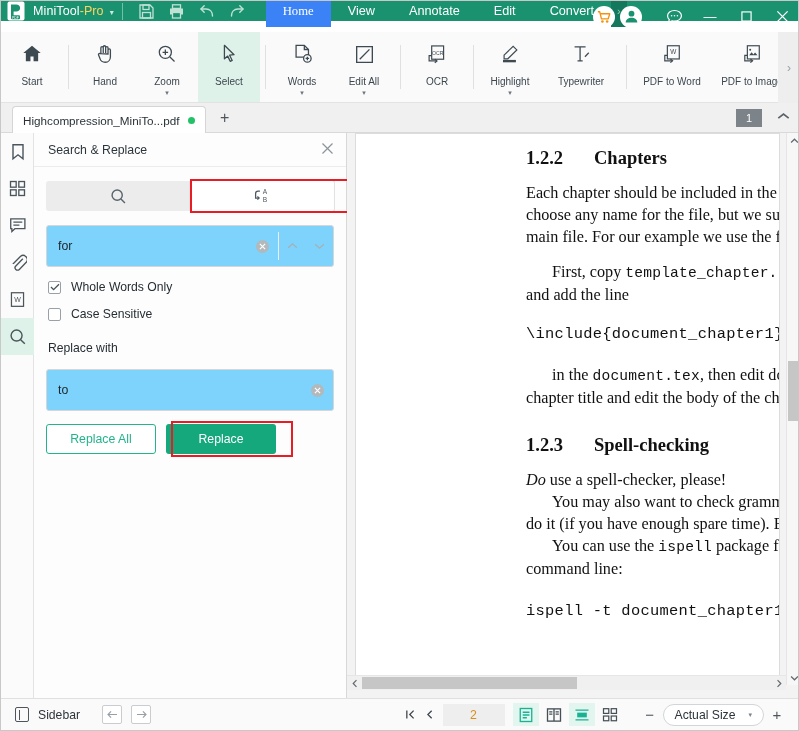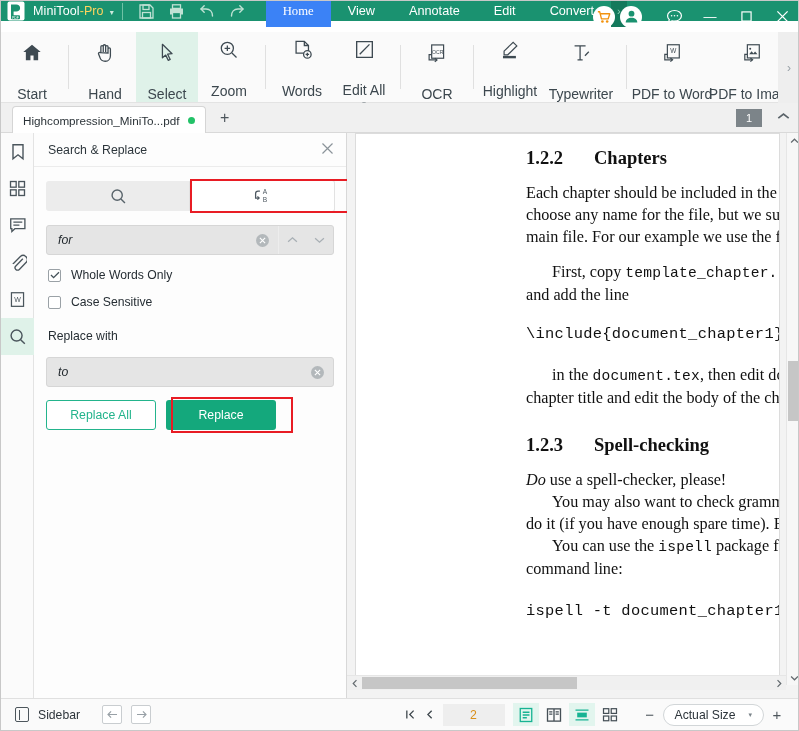--- a/index.html
+++ b/index.html
@@ -43,21 +43,21 @@
     position:absolute; top:31px; left:0; width:799px; height:71px;
     background:#fafafa; border-bottom:1px solid #e3e3e3; display:flex; align-items:stretch;
   }
   .rb-item {
     width:62px; display:flex; flex-direction:column; align-items:center;
     padding-top:7px; position:relative; color:#3e4a52;
   }
   .rb-item.wide { width:80px; }
   .rb-item.active { background:#dff2e9; }
   .rb-ico { height:26px; display:flex; align-items:flex-end; justify-content:center; }
-  .rb-lbl { font-size:14px; margin-top:22px; color:#3c474e; white-space:nowrap; }
+  .rb-lbl { font-size:10px; margin-top:11px; color:#3c474e; white-space:nowrap; }
   .rb-arrow { font-size:7px; color:#6a757c; margin-top:2px; line-height:7px; }
   .rb-sep { width:1px; background:#e0e0e0; margin:12px 5px; height:44px; align-self:center; }
   .rb-scroll { position:absolute; right:0; top:0; width:22px; height:71px; background:#eeeeee; display:flex; align-items:center; justify-content:center; color:#9aa2a8; font-size:12px; }
 
   
   .tabstrip { position:absolute; top:102px; left:0; width:799px; height:30px; background:#f0f0f0; border-bottom:1px solid #d9d9d9; }
   .doctab {
     position:absolute; left:11px; top:3px; height:27px; background:#ffffff;
     border:1px solid #d5d5d5; border-bottom:none; border-radius:4px 4px 0 0;
     display:flex; align-items:center; padding:0 10px; font-size:11.7px; color:#2b3338; white-space:nowrap;
@@ -77,22 +77,22 @@
   .panel-head { height:34px; display:flex; align-items:center; padding:0 12px 0 14px; border-bottom:1px solid #ececec; }
   .panel-title { font-size:12.3px; color:#2d363c; flex:1; }
   .panel-x { color:#8b949a; font-size:14px; line-height:14px; }
 
   .seg-wrap { position:relative; margin:14px 12px 0 12px; height:30px; background:#ececec; border-radius:3px; display:flex; }
   .seg { flex:1; display:flex; align-items:center; justify-content:center; color:#59646b; }
   .seg.active { background:#ffffff; border-radius:2px; box-shadow:0 0 0 1px #e2e2e2; }
   .redbox { position:absolute; border:2px solid #e81c24; pointer-events:none; }
 
   .fld {
-    margin:14px 12px 0 12px; height:30px; background:#e5e5e5; border:1px solid #d6d6d6;
-    border-radius:3px; display:flex; align-items:center; padding-left:11px;font-style:italic;
+    margin:14px 12px 0 12px; height:42px; background:#7dd3fc; border:1px solid #d6d6d6;
+    border-radius:3px; display:flex; align-items:center; padding-left:11px;
   }
   .fld .val { flex:1; font-size:12.3px; color:#1f262b; }
   .clear-x { width:13px; height:13px; border-radius:50%; background:#b3b8bb; color:#fff; font-size:9px; display:flex; align-items:center; justify-content:center; margin-right:9px; line-height:9px; }
   .navbtn { width:27px; height:28px; display:flex; align-items:center; justify-content:center; color:#a8afb4; font-size:11px; }
   .fld .sep { width:1px; height:28px; background:#ededed; }
 
   .chk-row { display:flex; align-items:center; margin:13px 0 0 14px; }
   .chk { width:13px; height:13px; border:1px solid #9aa1a6; border-radius:2px; background:#fff; display:flex; align-items:center; justify-content:center; }
   .chk .tick { color:#45525a; font-size:10px; line-height:10px; }
   .chk-lbl { font-size:12.2px; color:#262e34; margin-left:10px; }
@@ -252,38 +252,38 @@
 
     <div class="rb-item">
       <div class="rb-ico">
         <svg width="22" height="22" viewBox="0 0 24 24" fill="none" stroke="#3e4a52" stroke-width="1.4">
           <path d="M7.5 12V5.3a1.3 1.3 0 012.6 0V11M10.1 10.8V4.3a1.3 1.3 0 012.6 0v6.5M12.7 11V5.2a1.3 1.3 0 012.6 0V12M15.3 12V7.6a1.3 1.3 0 012.6 0v7.3c0 3.4-2.3 6.1-5.6 6.1-3.2 0-5-1.5-5.8-4L5 13.2c-.5-1.1.6-2.2 1.7-1.6z"></path>
         </svg>
       </div>
       <div class="rb-lbl">Hand</div>
     </div>
 
-    <div class="rb-item active">
-      <div class="rb-ico">
-        <svg width="20" height="22" viewBox="0 0 20 24" fill="none" stroke="#3e4a52" stroke-width="1.4" stroke-linejoin="round">
-          <path d="M5 2.5l10.5 10.3-4.8.5 2.8 5.7-2.2 1-2.7-5.7-3.6 3z"></path>
-        </svg>
-      </div>
-      <div class="rb-lbl">Select</div>
-    </div>
-
     <div class="rb-item">
       <div class="rb-ico">
         <svg width="22" height="22" viewBox="0 0 24 24" fill="none" stroke="#3e4a52" stroke-width="1.4">
           <circle cx="10.2" cy="10.2" r="6.6"></circle>
             <path d="M15.2 15.2l5 5M7.2 10.2h6M10.2 7.2v6"></path>
         </svg>
       </div>
       <div class="rb-lbl">Zoom</div>
       <div class="rb-arrow">▾</div>
+    </div>
+
+    <div class="rb-item active">
+      <div class="rb-ico">
+        <svg width="20" height="22" viewBox="0 0 20 24" fill="none" stroke="#3e4a52" stroke-width="1.4" stroke-linejoin="round">
+          <path d="M5 2.5l10.5 10.3-4.8.5 2.8 5.7-2.2 1-2.7-5.7-3.6 3z"></path>
+        </svg>
+      </div>
+      <div class="rb-lbl">Select</div>
     </div>
     <div class="rb-sep"></div>
 
     <div class="rb-item">
       <div class="rb-ico">
         <svg width="21" height="22" viewBox="0 0 22 24" fill="none" stroke="#3e4a52" stroke-width="1.4">
           <path d="M4 2.6h9l4.5 4.5v8.4H4z"></path>
             <path d="M13 2.6v4.5h4.5"></path>
           <circle cx="16.3" cy="16.8" r="4.1" fill="#fafafa"></circle>
           <path d="M14.4 16.8h3.8M16.3 14.9v3.8"></path>

